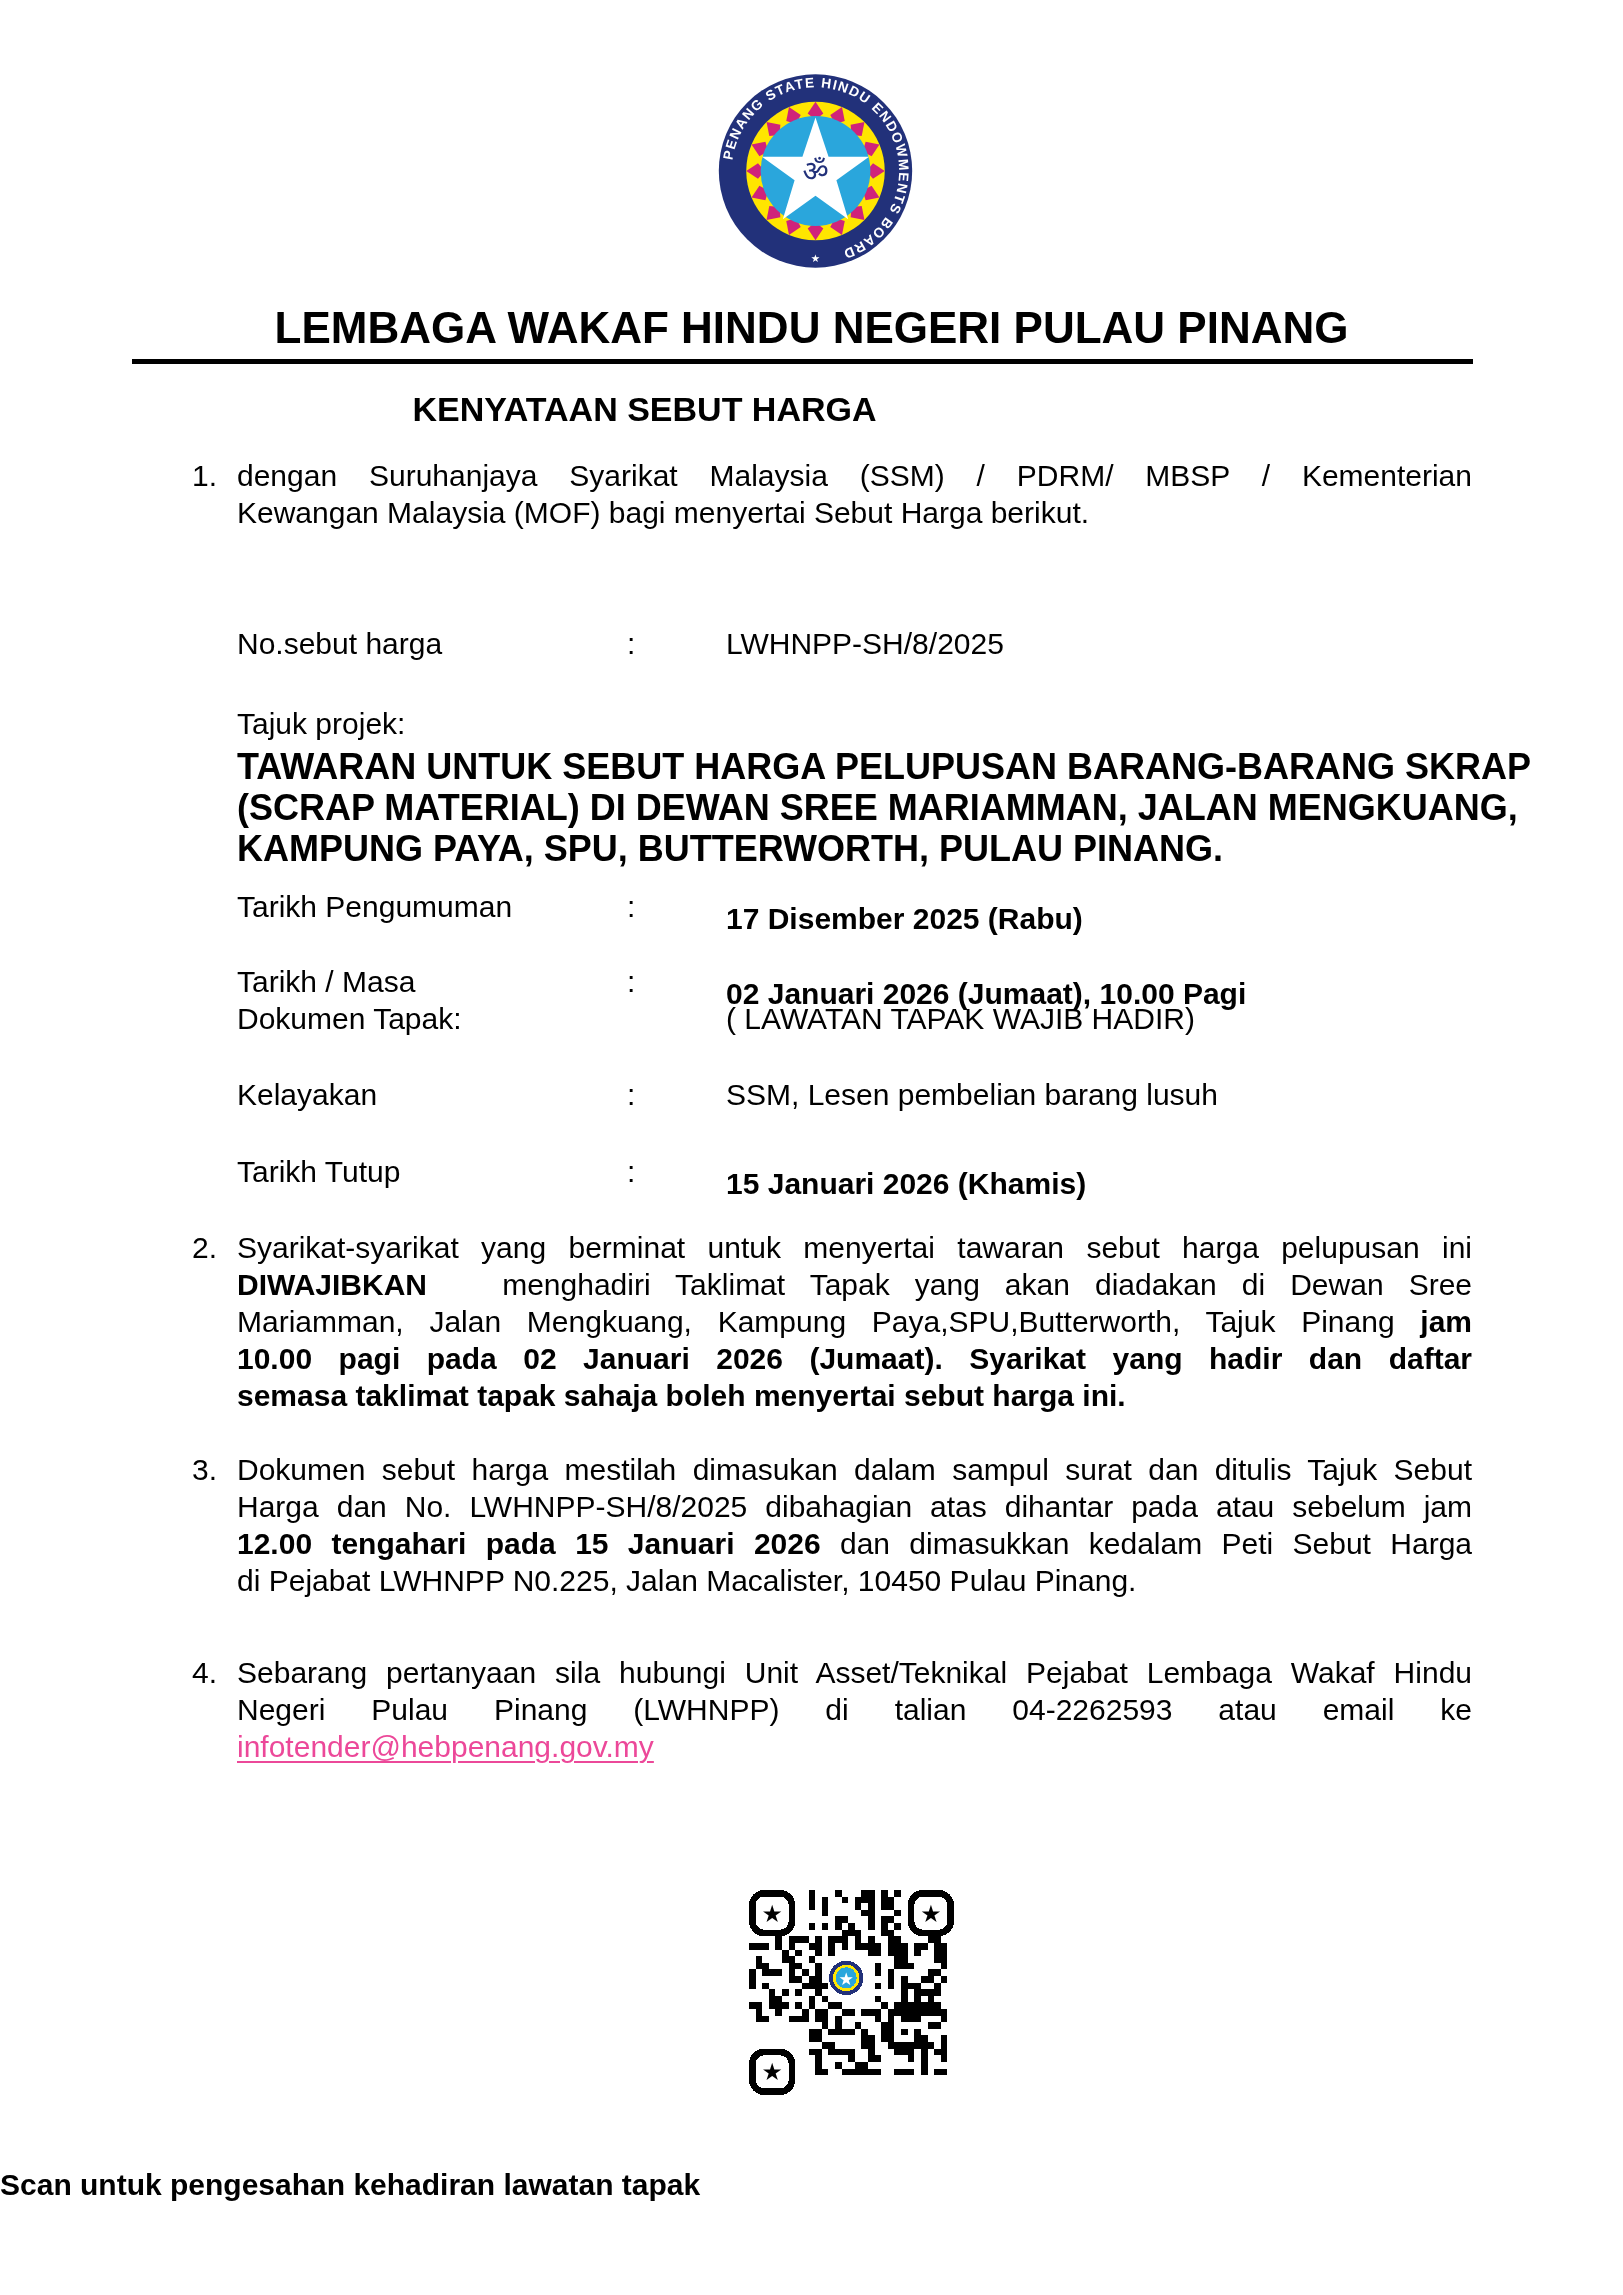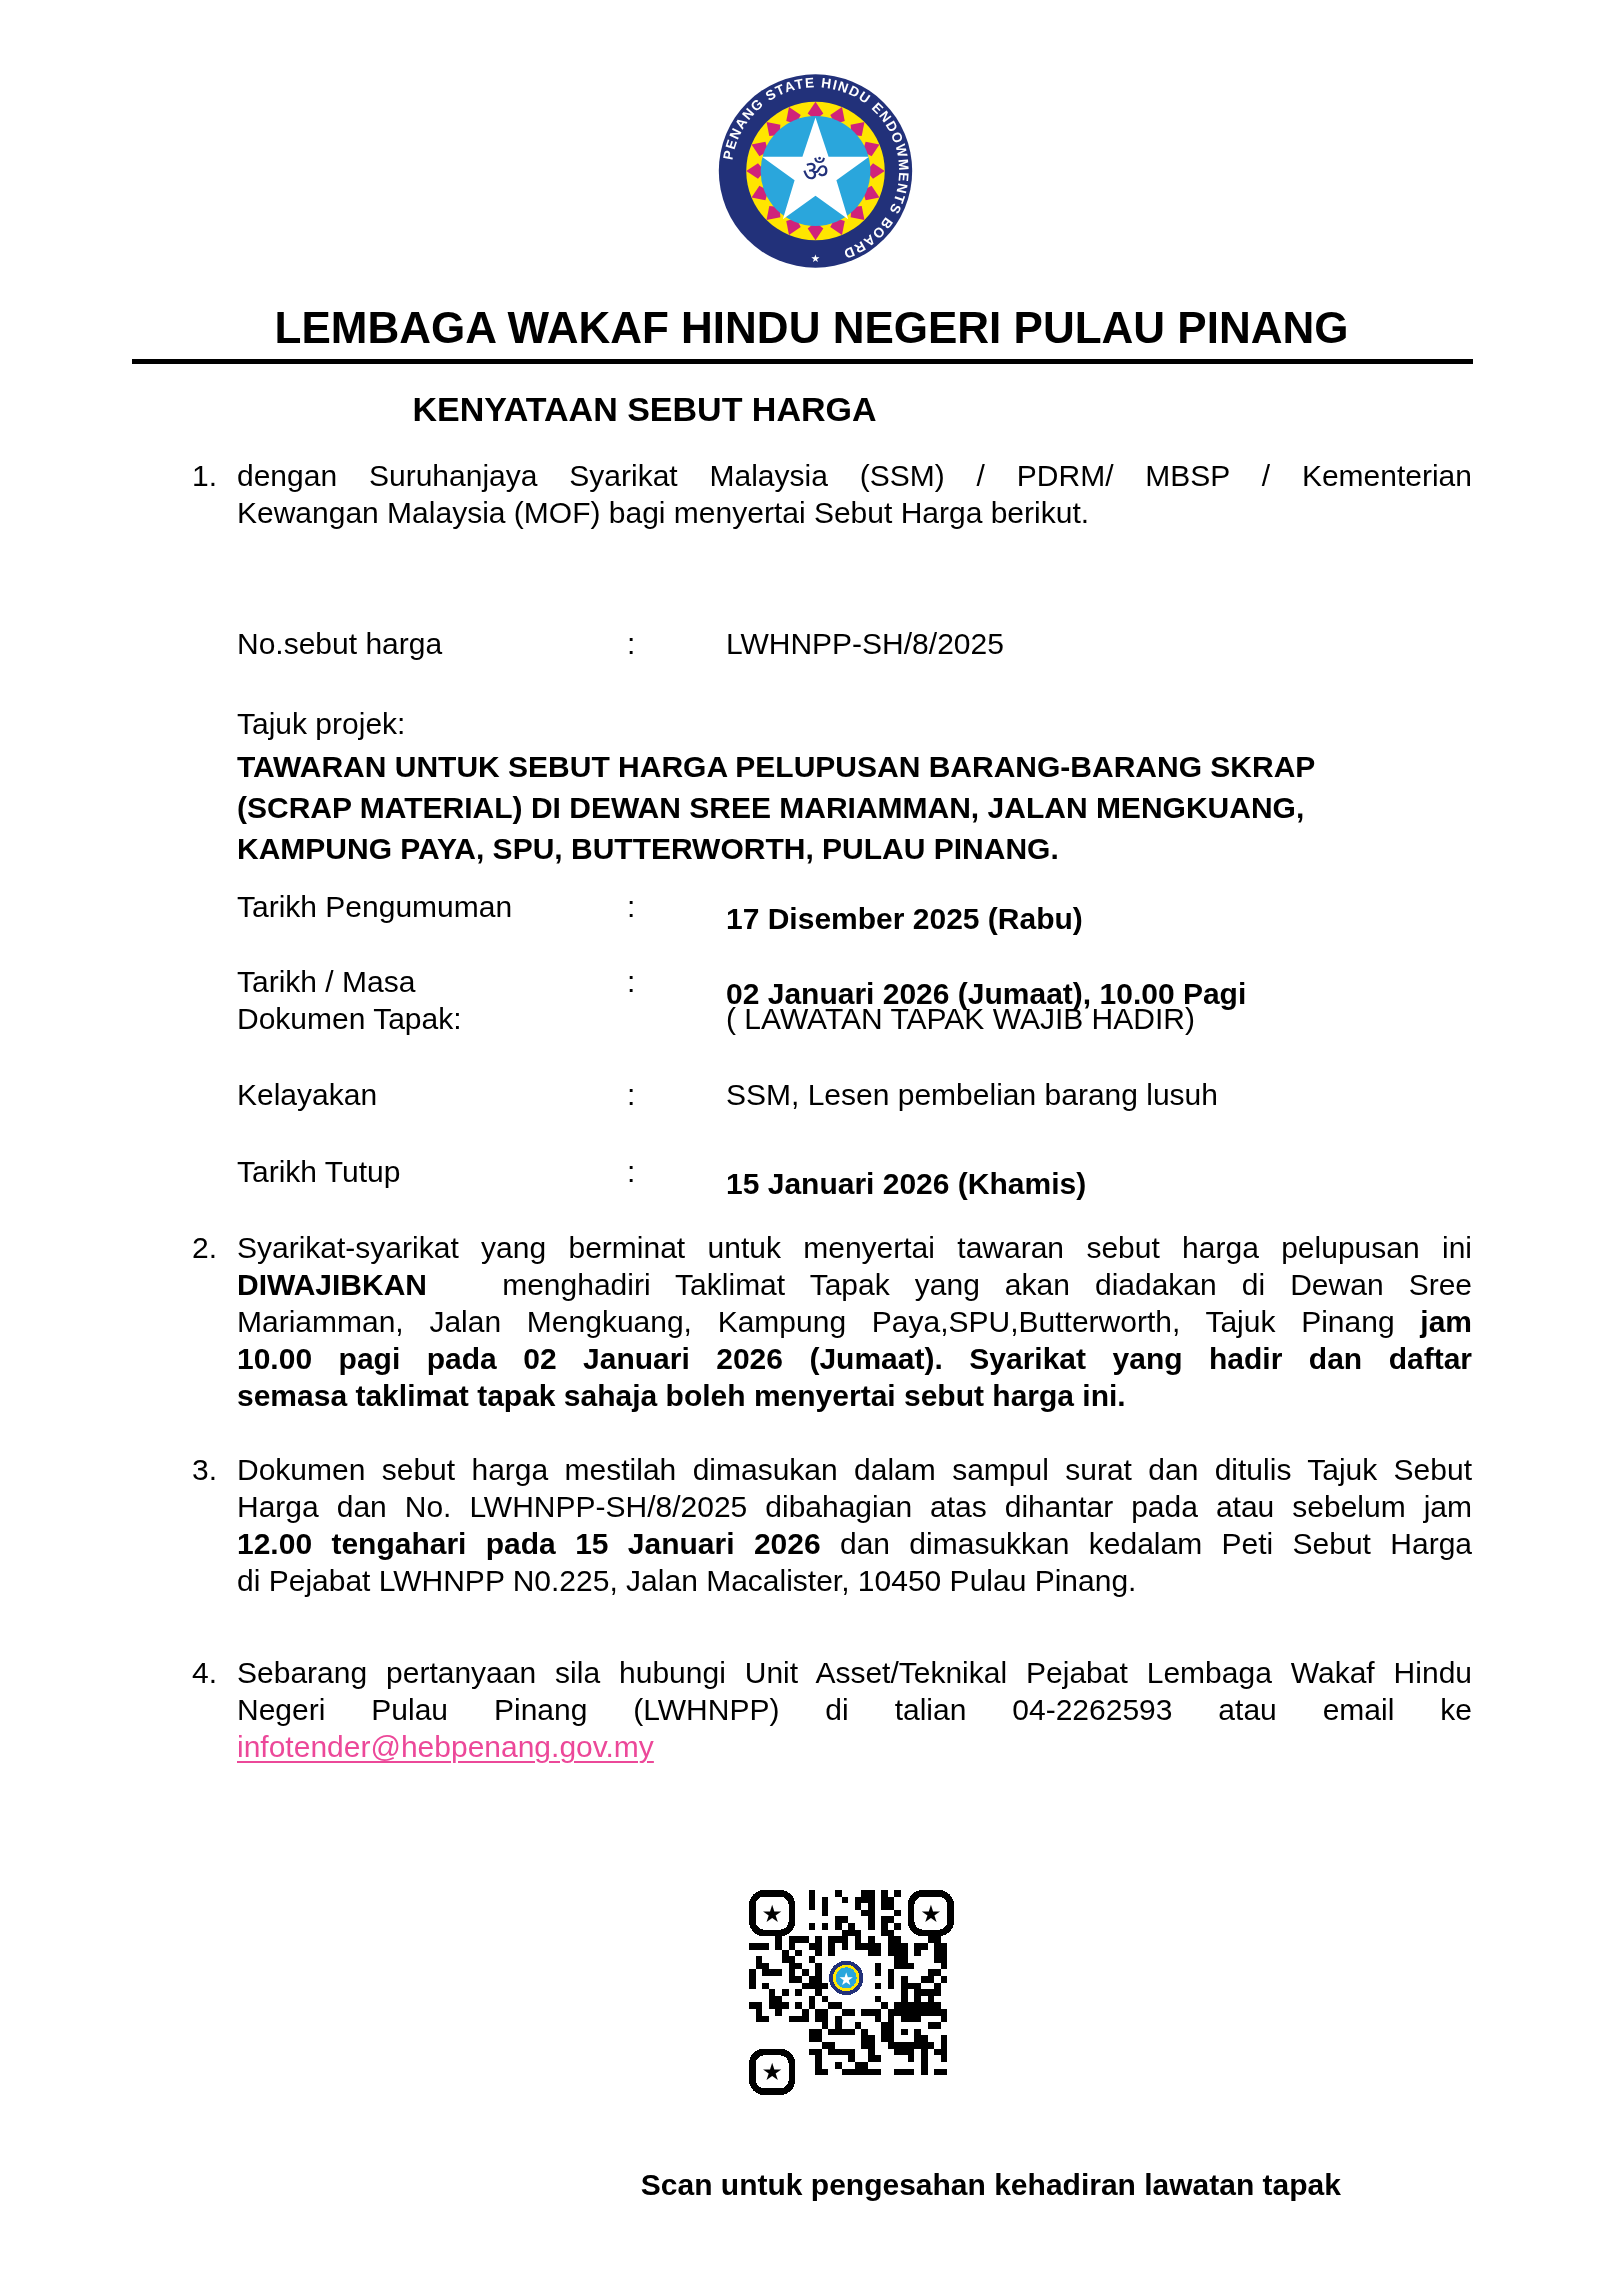--- a/index.html
+++ b/index.html
@@ -23,30 +23,30 @@
           text-align: justify; text-align-last: left; }
   .para b { font-weight: bold; }
   .para .jline { display: block; text-align: justify; text-align-last: justify; }
   .para .lline { display: block; text-align: left; }
 
   
   .lbl { left: 237px; font-size: 30px; line-height: 37px; white-space: nowrap; }
   .colon { left: 627px; font-size: 30px; line-height: 37px; }
   .val { left: 726px; font-size: 30px; line-height: 37px; white-space: nowrap; }
   .val.bold { font-weight: bold; margin-top: 12px; }
-  .proj-title { left: 237px; width: 1243px; font-size: 30px; line-height: 41px;
+  .proj-title { left: 237px; width: 1243px; font-size: 36px; line-height: 41px;
                 font-weight: bold; white-space: nowrap; }
 
   .email { color: #ec4899; text-decoration: underline; text-decoration-thickness: 2px;
            text-underline-offset: 3.9px; }
 
   
   #qr { left: 749px; top: 1890px; width: 205px; height: 205px; }
 
-  .footer { left: 0; width: 1341px; top: 2166px; text-align: right;
+  .footer { left: 0; width: 1341px; top: 2166px; text-align: left;
             font-size: 30px; font-weight: bold; line-height: 37px; white-space: nowrap; }
 </style>
 </head>
 <body>
 
 <div id="logo" class="abs">
   <svg width="207" height="196" viewBox="0 0 316 300">
     <defs>
       <path id="ringpath" d="M 158 150 m -128 0 a 128 128 0 1 1 256 0 a 128 128 0 1 1 -256 0"></path>
     </defs>

